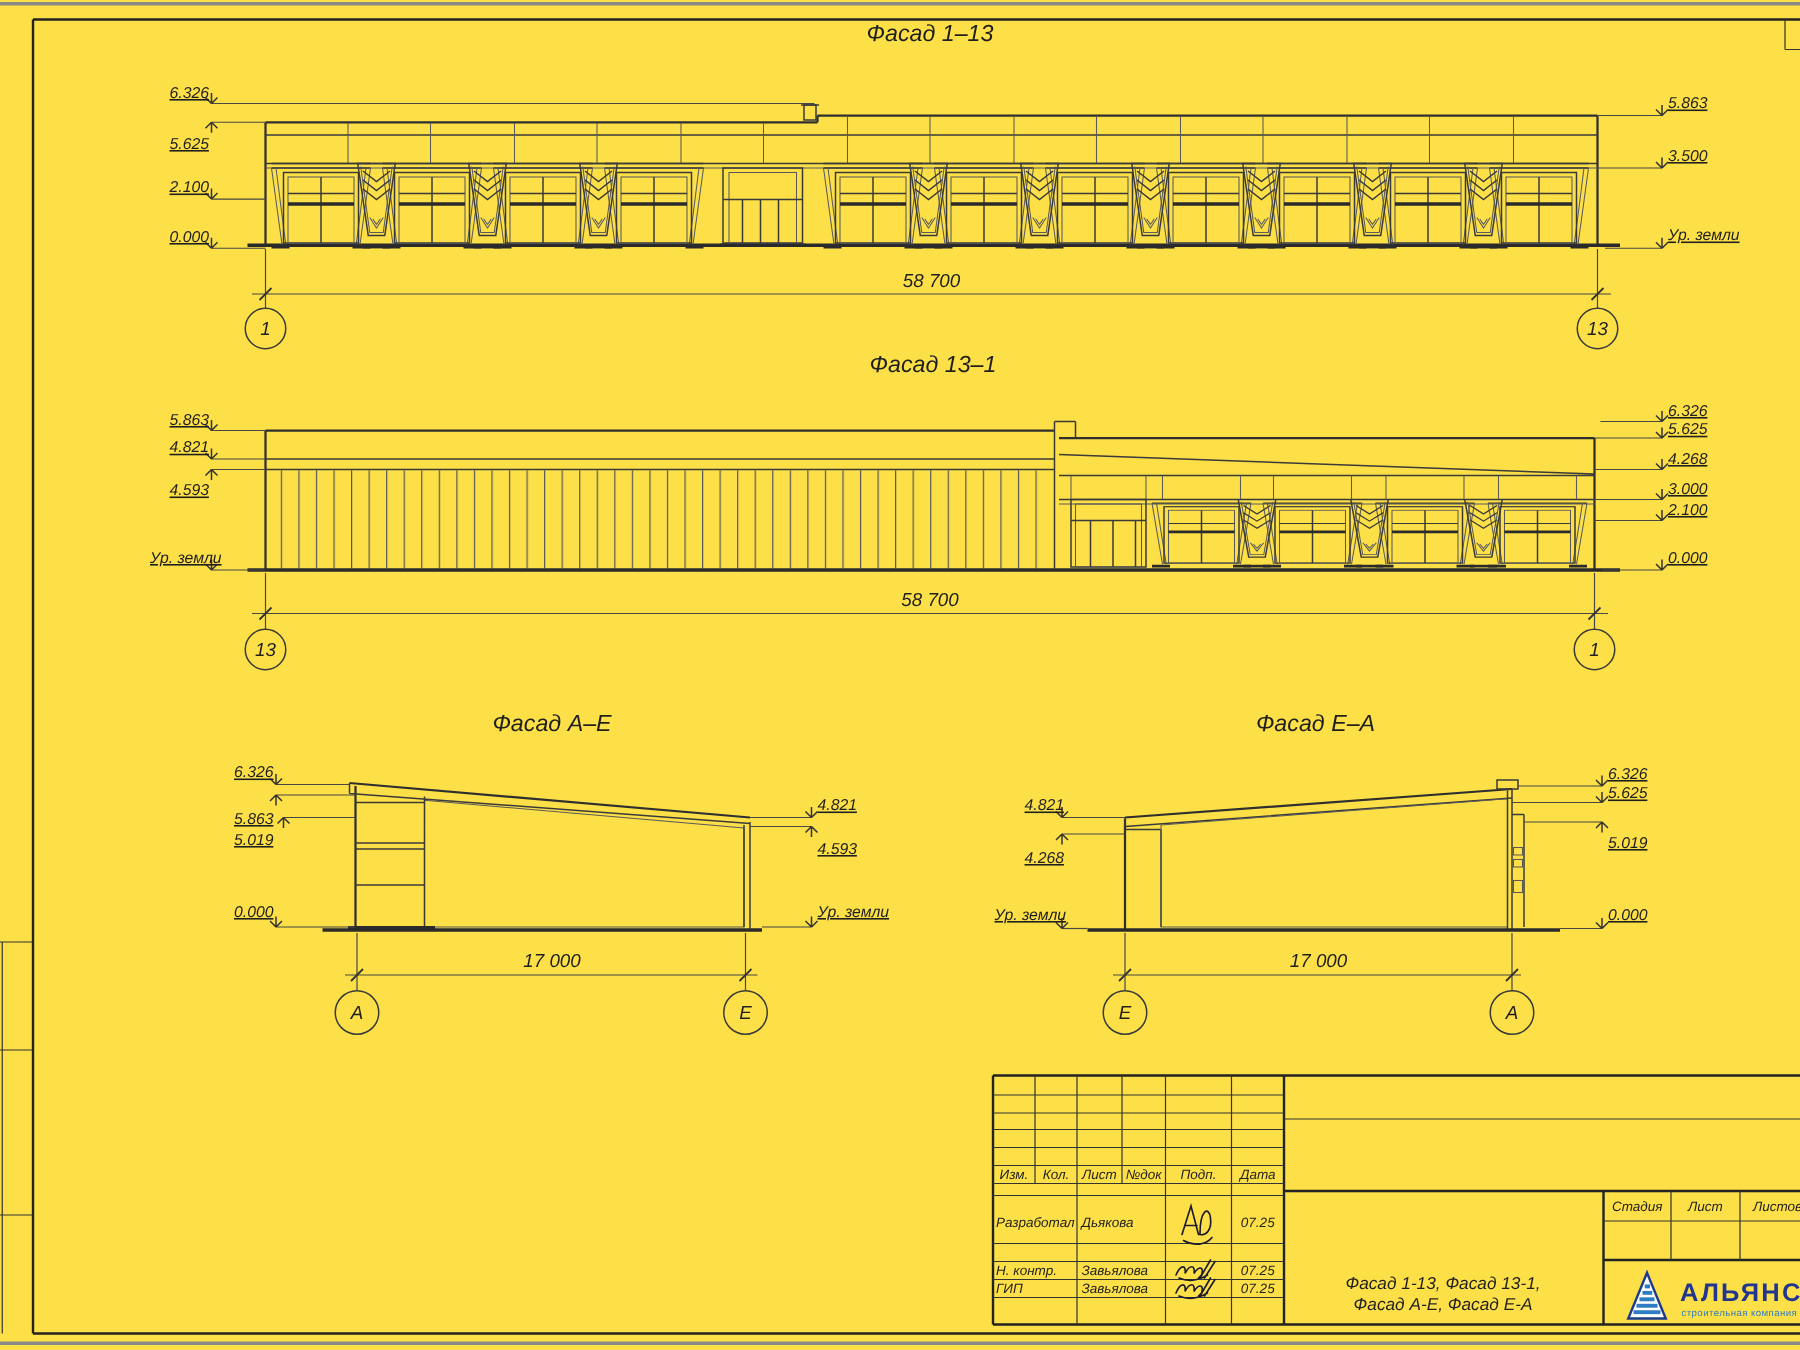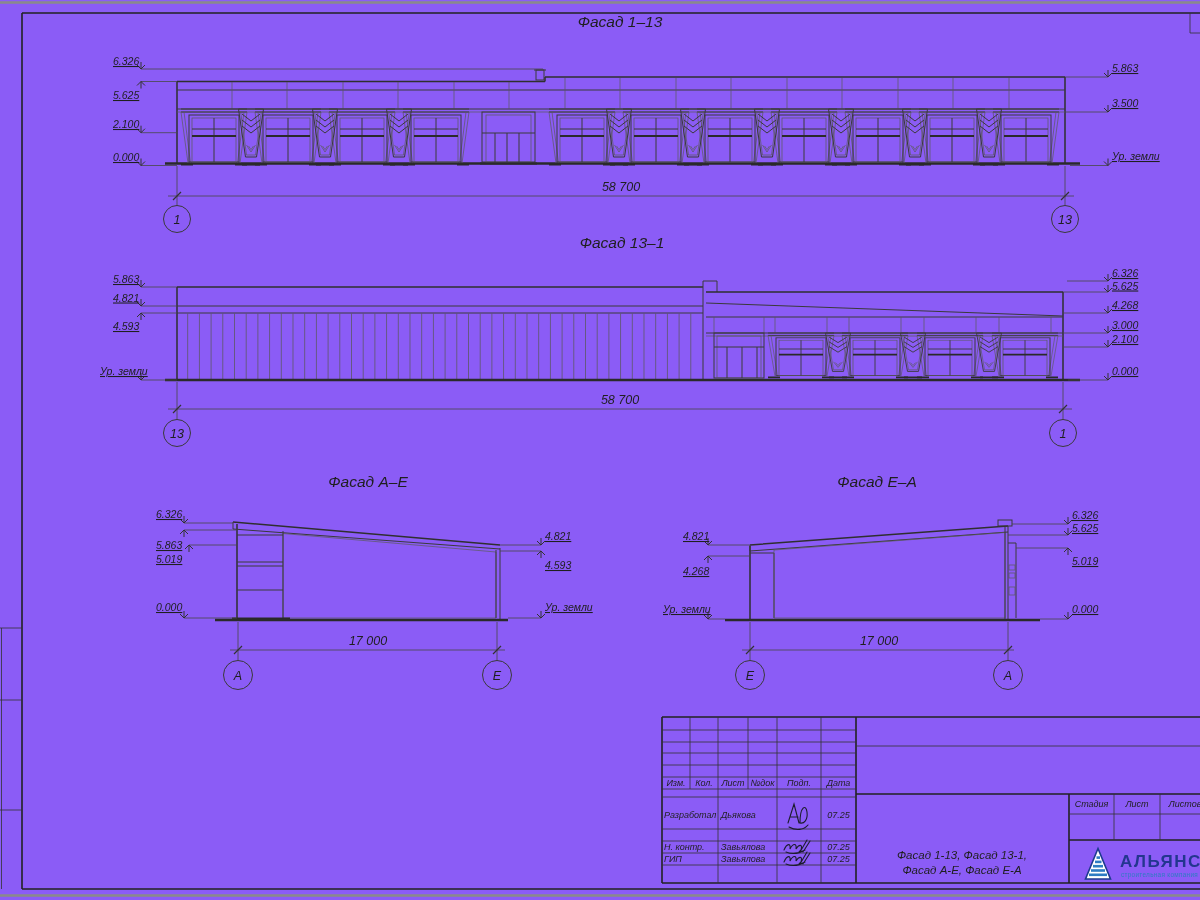--- a/index.html
+++ b/index.html
@@ -1,16 +1,16 @@
 <!DOCTYPE html>
 <html><head>
 <meta charset="utf-8">
 <style>
   html,body{margin:0;padding:0;background:#fff;}
-  .sheet{position:relative;width:1200px;height:900px;background:#8b5cf6;overflow:hidden;
+  .sheet{position:relative;width:1200px;height:900px;background:#fde047;overflow:hidden;
          font-family:"Liberation Sans",sans-serif;}
   svg text{font-family:"Liberation Sans",sans-serif;font-style:italic;fill:#1f1f1f;}
   .s10{font-size:10.5px;}
   .s12{font-size:12.5px;}
   .s15{font-size:15.5px;}
   .s9{font-size:9px;}
   .s11{font-size:11.5px;}
   .und{text-decoration:underline;}
   .mid{text-anchor:middle;}
   .w07{stroke:#5a5a5a;stroke-width:.7;fill:none;}

